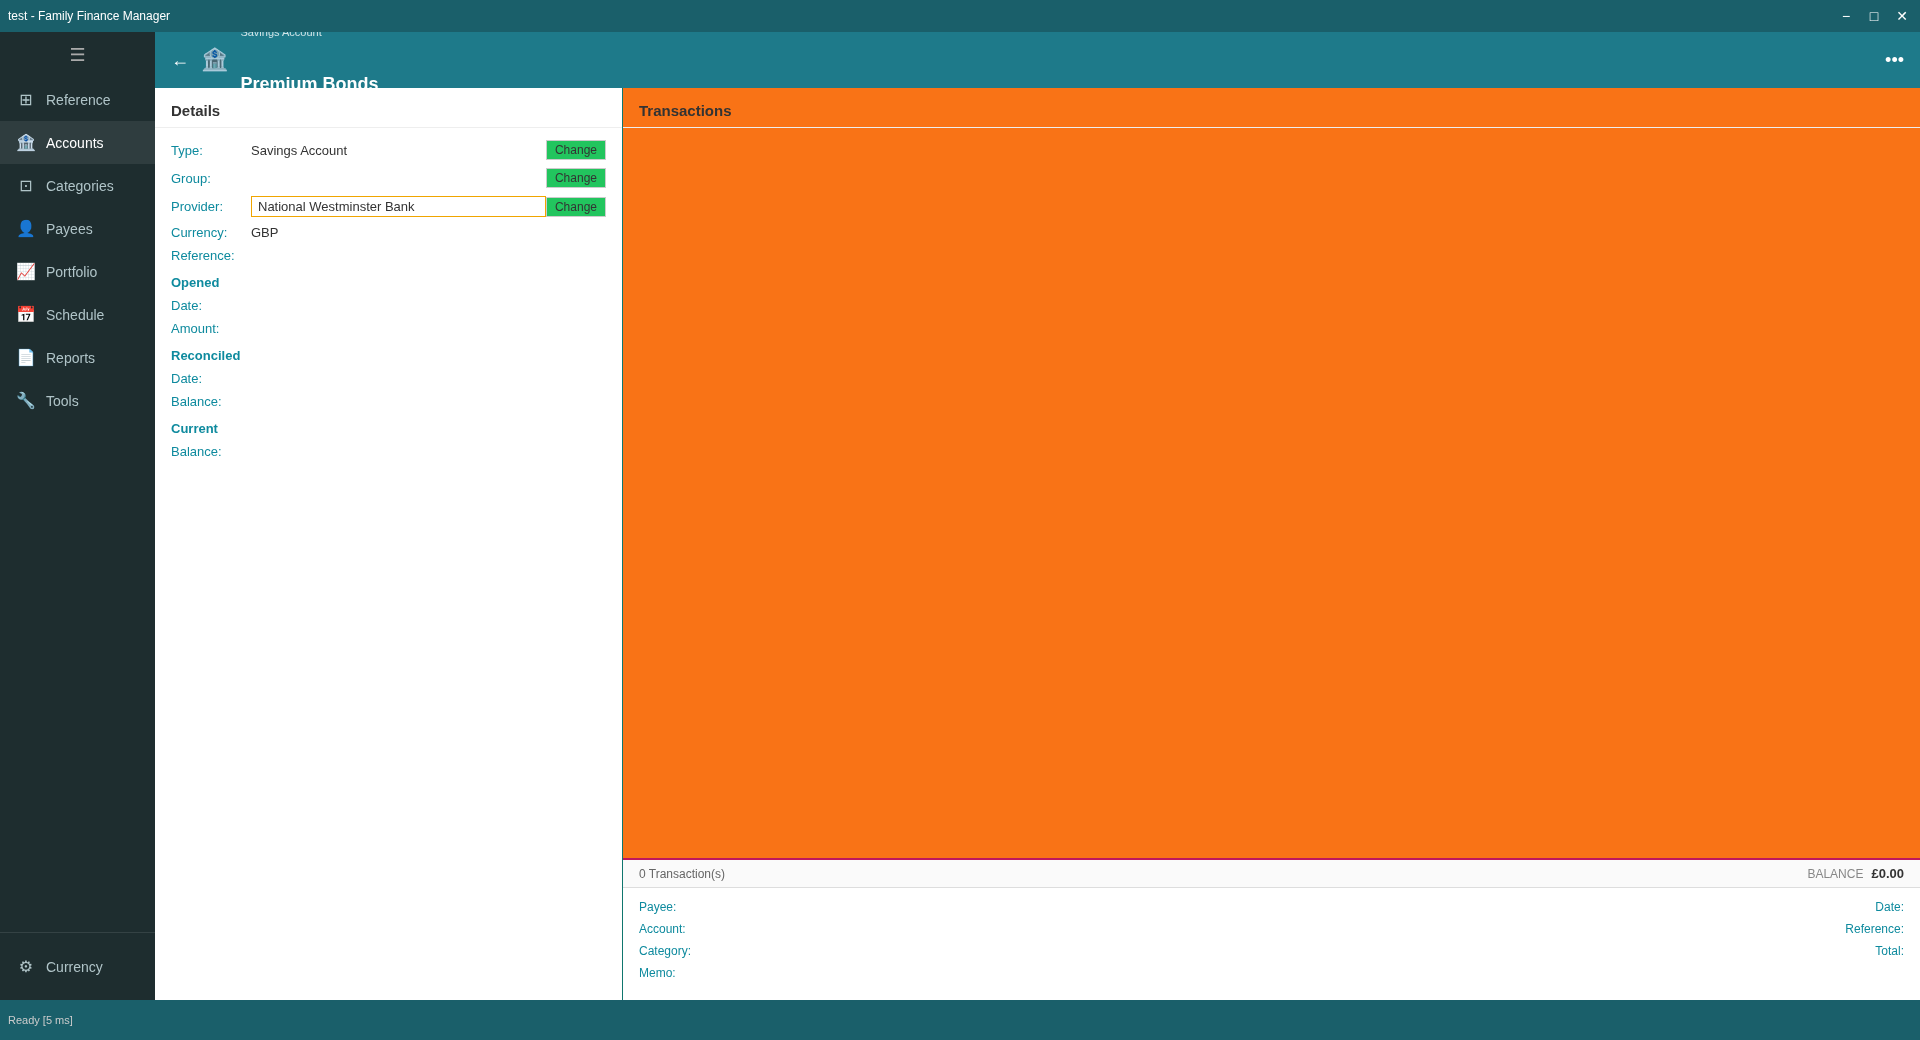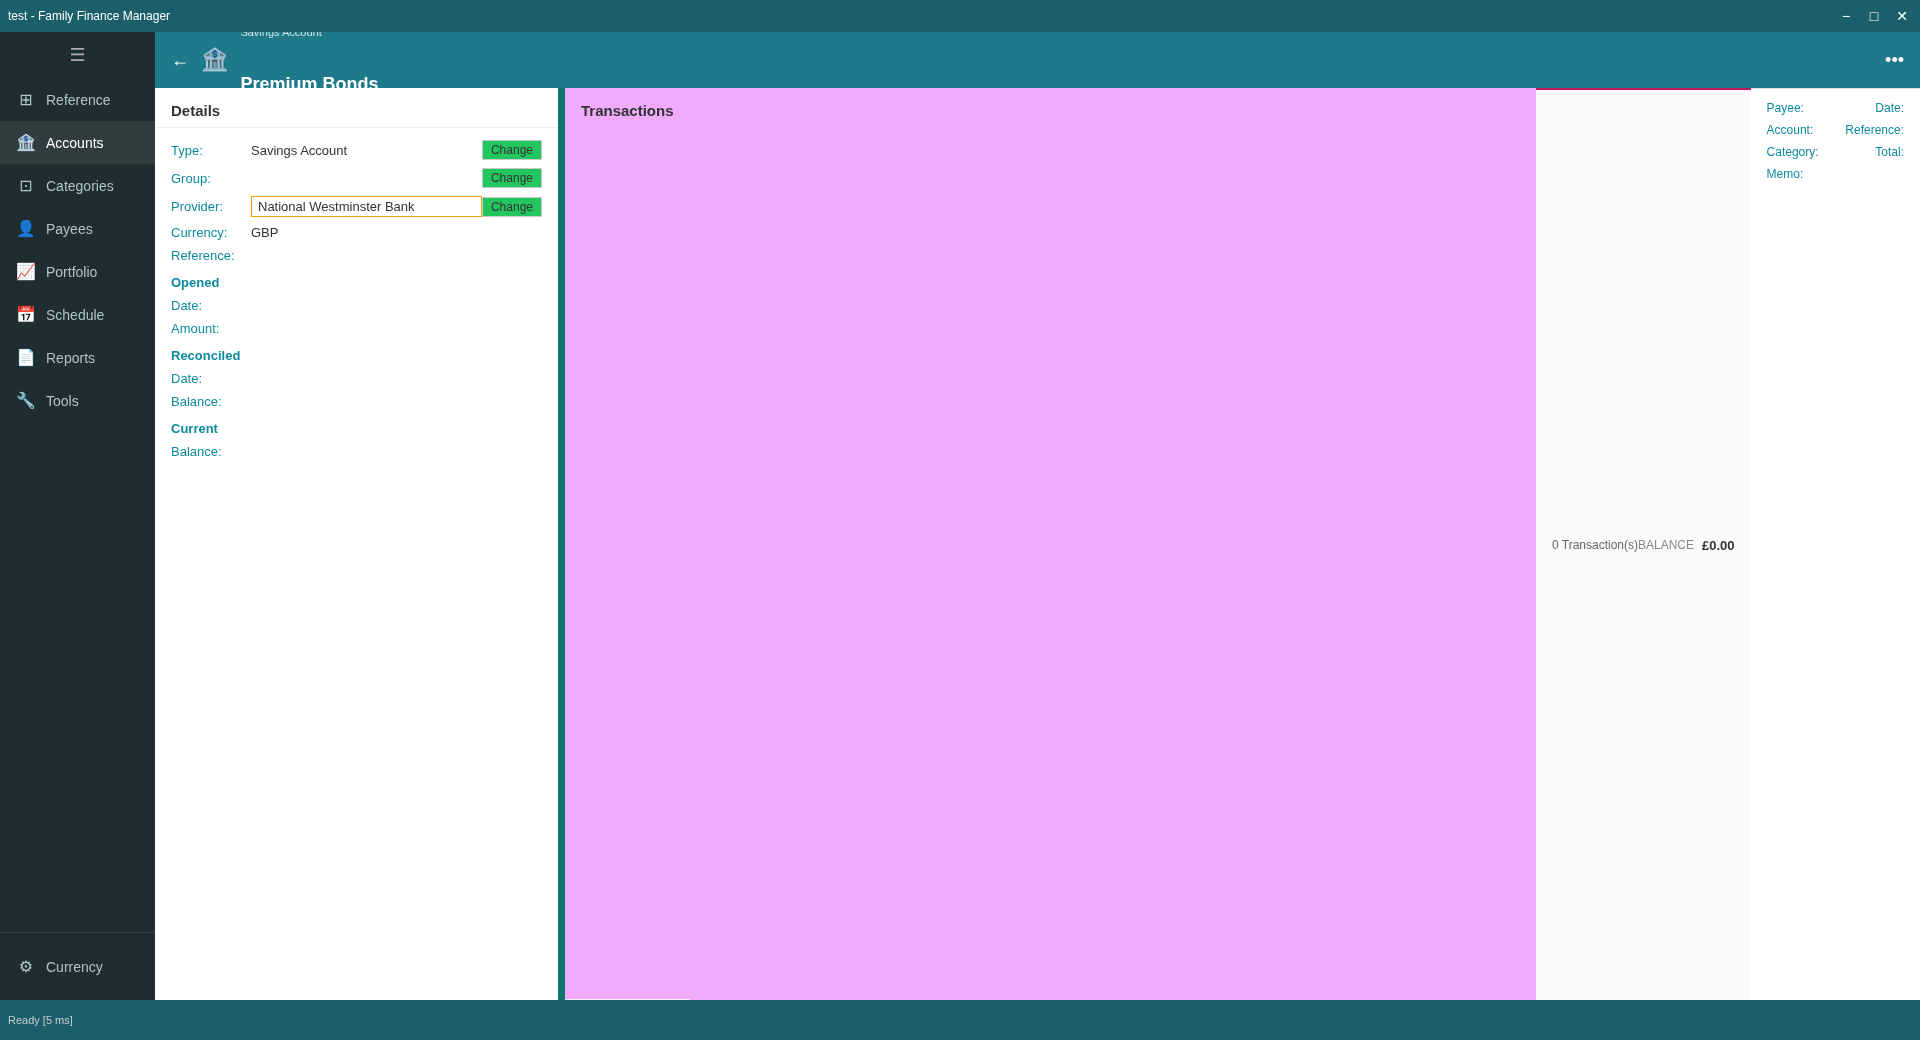--- a/index.html
+++ b/index.html
@@ -83,23 +83,23 @@
     .account-title-block { display: flex; flex-direction: column; }
     .account-subtitle { font-size: 11px; opacity: 0.8; }
     .account-title { font-size: 18px; font-weight: bold; margin-top: 36px; }
     .more-btn { color: white; background: none; border: none; font-size: 18px; cursor: pointer; }
 
     
     .panels { display: flex; flex: 1; overflow: hidden; }
 
     
     .details-panel {
-      width: 410px;
+      width: 468px;
       background: white;
-      border-right: 7px solid #0f766e;
+      border-right: 1px solid #0f766e;
       display: flex;
       flex-direction: column;
       flex-shrink: 0;
       overflow-y: auto;
     }
     .panel-header {
       padding: 14px 16px 8px;
       font-size: 15px;
       font-weight: 600;
       color: #333;
@@ -138,23 +138,23 @@
     .section-heading {
       color: #0e8a9e;
       font-weight: 600;
       font-size: 13px;
       margin: 12px 0 8px 0;
     }
 
     
     .transactions-panel {
       flex: 1;
-      background: #f0abfc;
-      display: flex;
-      flex-direction: row;
+      background: #f97316;
+      display: flex;
+      flex-direction: column;
       overflow: hidden;
     }
     .transactions-body { flex: 1; overflow-y: auto; }
     .transactions-footer {
       border-top: 2px solid #be185d;
       padding: 6px 16px;
       display: flex;
       align-items: center;
       justify-content: space-between;
       background: #fafafa;

